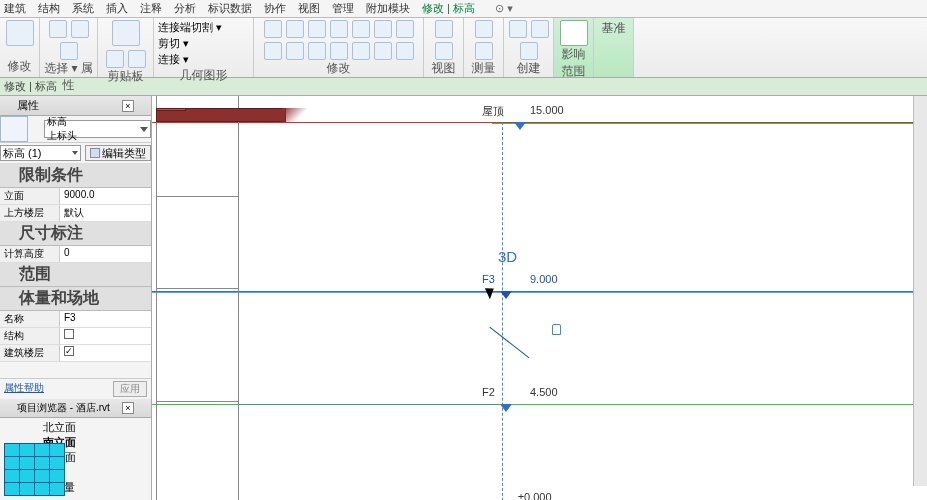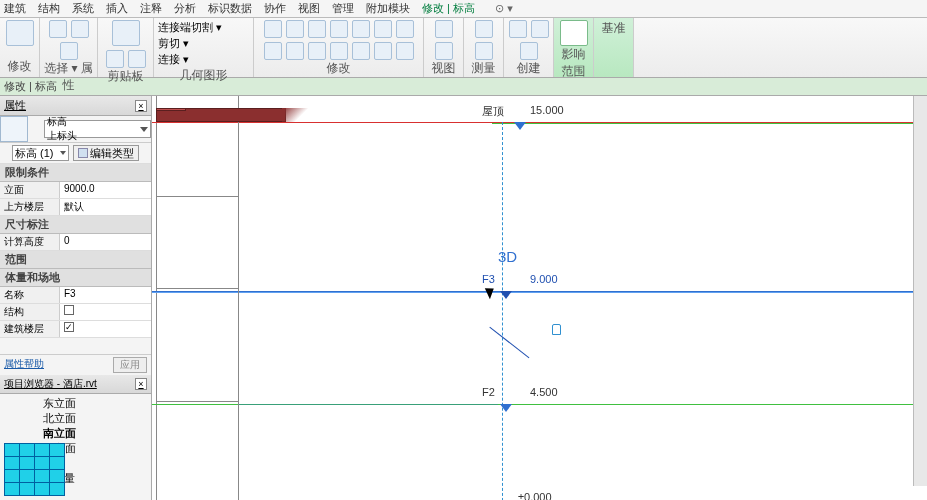--- a/index.html
+++ b/index.html
@@ -17,36 +17,36 @@
 .ribbon-group .icons .ic.big { width: 28px; height: 26px; }
 .ribbon-group .label { text-align: center; font-size: 12px; color: #555; }
 .ribbon-group.green { background: linear-gradient(#d0f0d8,#b8e8c0); }
 .ribbon-group.green .ic { background: #fff; border-color: #7abb8a; }
 
 .contextbar { background: #d8ecd8; height: 18px; border-bottom: 1px solid #aaa; padding-left: 4px; display: flex; align-items: center; color: #444; }
 
 .workspace { display: flex; height: calc(500px - 18px - 60px - 18px); }
 .leftcol { width: 152px; display: flex; flex-direction: column; border-right: 1px solid #aaa; background: #f4f4f4; }
 
-.panel-title { background: linear-gradient(#e8e8e8,#d8d8d8); border-bottom: 1px solid #aaa; padding: 2px 4px; display: flex; justify-content: space-between; align-items: center; text-decoration: underline; }
+.panel-title { background: linear-gradient(#e8e8e8,#d8d8d8); border-bottom: 1px solid #aaa; padding: 2px 17px; display: flex; justify-content: space-between; align-items: center; }
 .panel-title .x { width: 12px; height: 12px; border: 1px solid #888; text-align: center; line-height: 10px; font-size: 9px; background: #fff; }
 
 .prop-header { display: flex; align-items: center; padding: 0; gap: 16px; border-bottom: 1px solid #ccc; }
 .prop-header .thumb { width: 28px; height: 26px; background: #eef4fa; border: 1px solid #a0b8d0; }
 .prop-header .ddl { flex: 1; height: 18px; border: 1px solid #999; background: #fff; padding: 0 2px; display: flex; align-items: center; justify-content: space-between; }
 .prop-header .ddl .arr { border-left: 4px solid transparent; border-right: 4px solid transparent; border-top: 5px solid #555; }
 
-.type-row { display: flex; padding: 2px 12px; gap: 4px; align-items: center; border-bottom: 1px solid #ddd; }
+.type-row { display: flex; padding: 2px 0; gap: 4px; align-items: center; border-bottom: 1px solid #ddd; }
 .type-row .sel { flex: 1; height: 16px; border: 1px solid #999; background: #fff; font-size: 10px; padding: 0 2px; display: flex; align-items: center; justify-content: space-between; }
 .type-row .sel .arr { border-left: 3px solid transparent; border-right: 3px solid transparent; border-top: 4px solid #555; }
 .type-row .btn { height: 16px; border: 1px solid #999; background: #f0f0f0; font-size: 10px; padding: 0 4px; display: flex; align-items: center; gap: 2px; }
 .type-row .btn .ic { width: 10px; height: 10px; background: #d0e0f0; border: 1px solid #88a; }
 
 .prop-grid { flex: 0 0 auto; }
-.prop-grid .grp { background: #e0e0e0; padding: 1px 5px; border-bottom: 1px solid #bbb; color: #444; font-weight: bold; font-size: 11px; }
+.prop-grid .grp { background: #e0e0e0; padding: 1px 19px; border-bottom: 1px solid #bbb; color: #444; font-weight: bold; font-size: 16px; }
 .prop-grid .row { display: flex; border-bottom: 1px solid #ddd; }
 .prop-grid .row .k { width: 60px; padding: 1px 4px; border-right: 1px solid #ccc; background: #f0f0f0; font-size: 10px; }
 .prop-grid .row .v { flex: 1; padding: 1px 4px; font-size: 10px; background: #fff; display: flex; align-items: flex-start; }
 .prop-grid .row .v input { width: 100%; border: none; font-size: 10px; background: transparent; }
 .prop-grid .row .v .chk { width: 10px; height: 10px; border: 1px solid #666; }
 .prop-grid .row .v .chk.on::after { content: "✓"; font-size: 9px; line-height: 8px; display: block; }
 
 .prop-footer { display: flex; justify-content: space-between; padding: 2px 4px; border-top: 1px solid #ccc; }
 .prop-footer .link { color: #1a5aa8; text-decoration: underline; font-size: 10px; }
 .prop-footer .btn { border: 1px solid #aaa; background: #eee; padding: 0 6px; font-size: 10px; color: #888; }
@@ -257,25 +257,20 @@
 
     <div class="panel-title">
       <span style="font-size:10px">项目浏览器 - 酒店.rvt</span>
       <span class="x">×</span>
     </div>
     <div class="browser">
       <div class="tree" id="tree">
           <div class="node">
             <span class="sp2"></span>
             <span style="width:11px"></span>
-            <span>东立面</span>
-          </div>
-          <div class="node">
-            <span class="sp2"></span>
-            <span style="width:11px"></span>
             <span>北立面</span>
           </div>
           <div class="node bold">
             <span class="sp2"></span>
             <span style="width:11px"></span>
             <span>南立面</span>
           </div>
           <div class="node">
             <span class="sp2"></span>
             <span style="width:11px"></span>

